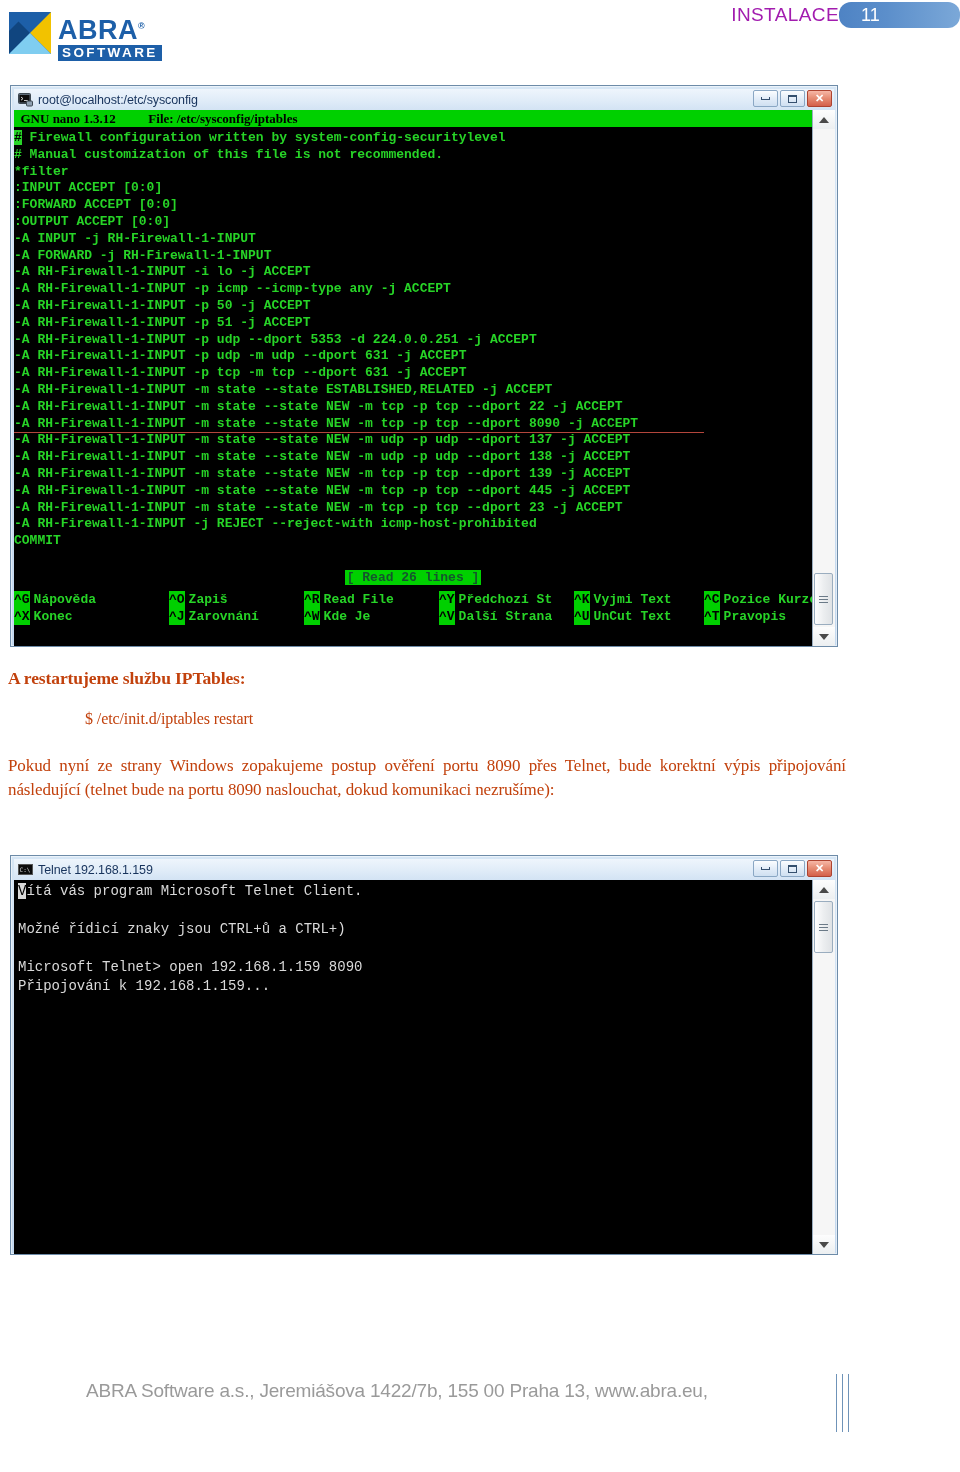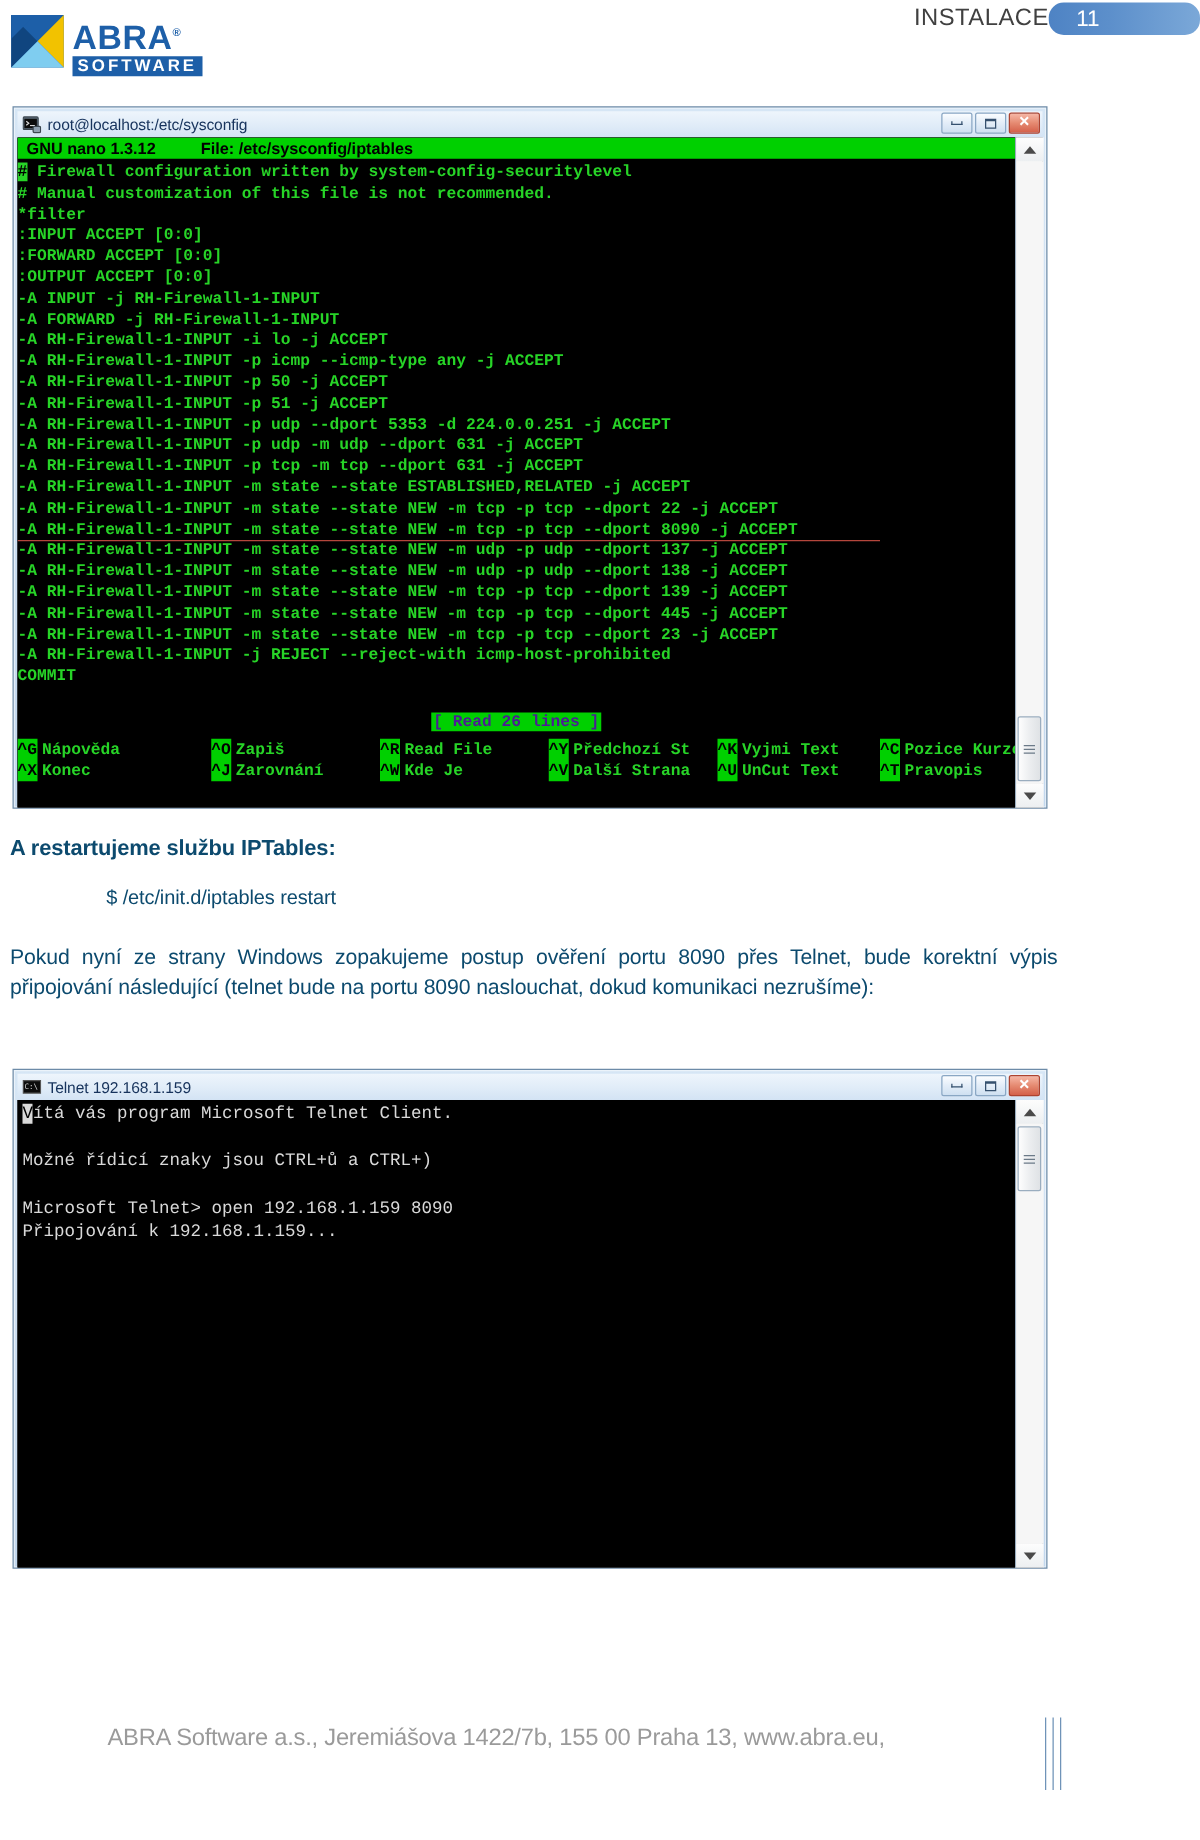--- a/index.html
+++ b/index.html
@@ -9,21 +9,21 @@
     background: #ffffff;
     font-family: "Liberation Sans", sans-serif;
     overflow: hidden;
   }
   .page { position: relative; width: 960px; height: 1472px; background:#fff; }
 
   
   .header { position: absolute; left:0; top:0; width:960px; height:70px; }
   .hdr-title {
     position: absolute; right: 121px; top: 4px;
-    font-size: 19px; color: #404040; letter-spacing: .4px;
+    font-size: 19px; color: #a21caf; letter-spacing: .4px;
     font-family: "Liberation Sans", sans-serif;
   }
   .hdr-badge {
     position: absolute; right: 0px; top: 2px;
     width: 121px; height: 26px;
     background: linear-gradient(to right,#4e83c4,#5c8fcb 40%,#7ba8d8);
     color:#ffffff; font-size:18px;
     display:flex; align-items:center;
     padding-left: 22px;
     border-radius: 12px;
@@ -80,38 +80,38 @@
   .win-body { position:relative; background:#000; display:flex; }
   .term {
     background:#000; flex:1 1 auto; overflow:hidden;
     font-family:"Liberation Mono","DejaVu Sans Mono", monospace;
   }
 
   
   .nano-top {
     background:#00d000; color:#000; font-weight:bold;
     font-size:13px; line-height:17px; height:17px;
-    white-space:pre; font-family:Liberation Sans, sans-serif;
+    white-space:pre; font-family:Liberation Serif, serif;
   }
   .nano-lines { padding-top:3px; }
   .nano-line {
     color:#27d427; font-size:13px; line-height:16.8px; height:16.8px;
     white-space:pre; font-family:"Liberation Mono", monospace;
     font-weight:bold; position:relative;
   }
   .nano-line .cursor { background:#27d427; color:#000; }
   .nano-line.hl::after {
     content:""; position:absolute; left:0; bottom:-1px;
     width:690px; height:1.5px; background:#b4463c;
   }
   .nano-status {
     text-align:center; margin-top:18px; height:17px;
   }
   .nano-status span {
-    background:#00d000; color:#4c1d95; font-weight:bold;
+    background:#00d000; color:#14532d; font-weight:bold;
     font-size:13px; line-height:17px;
     font-family:"Liberation Mono", monospace;
     padding:0 2px; white-space:pre;
   }
   .nano-keys { margin-top:6px; }
   .nano-keyrow {
     display:flex; font-size:13px; line-height:17px; height:17px;
     font-family:"Liberation Mono", monospace; font-weight:bold;
   }
   .nano-key { display:flex; align-items:center; white-space:pre; }
@@ -145,22 +145,22 @@
   .tl-lines { padding:2px 0 0 4px; }
   .tl-line {
     color:#d9d9d9; font-size:14px; line-height:19px; height:19px;
     white-space:pre; font-family:"Liberation Mono","DejaVu Sans Mono", monospace;
   }
   .tl-line .cursor { background:#d9d9d9; color:#000; }
 
   
   .para {
     position:absolute;
-    font-family:Liberation Sans, sans-serif;
-    color:#0c4a6e; font-size:17px;
+    font-family:Liberation Serif, serif;
+    color:#c2410c; font-size:17px;
   }
   #p-restart { left:8px; top:668px; font-size:17.5px; font-weight:bold; letter-spacing:-0.1px;}
   #p-cmd { left:85px; top:710px; font-size:16px; letter-spacing:-0.1px;text-align:right;}
   #p-block {
     left:8px; top:754px; width:838px;
     font-size:17px; line-height:24px; text-align:justify;
     letter-spacing:-0.1px;
   }
 
   

